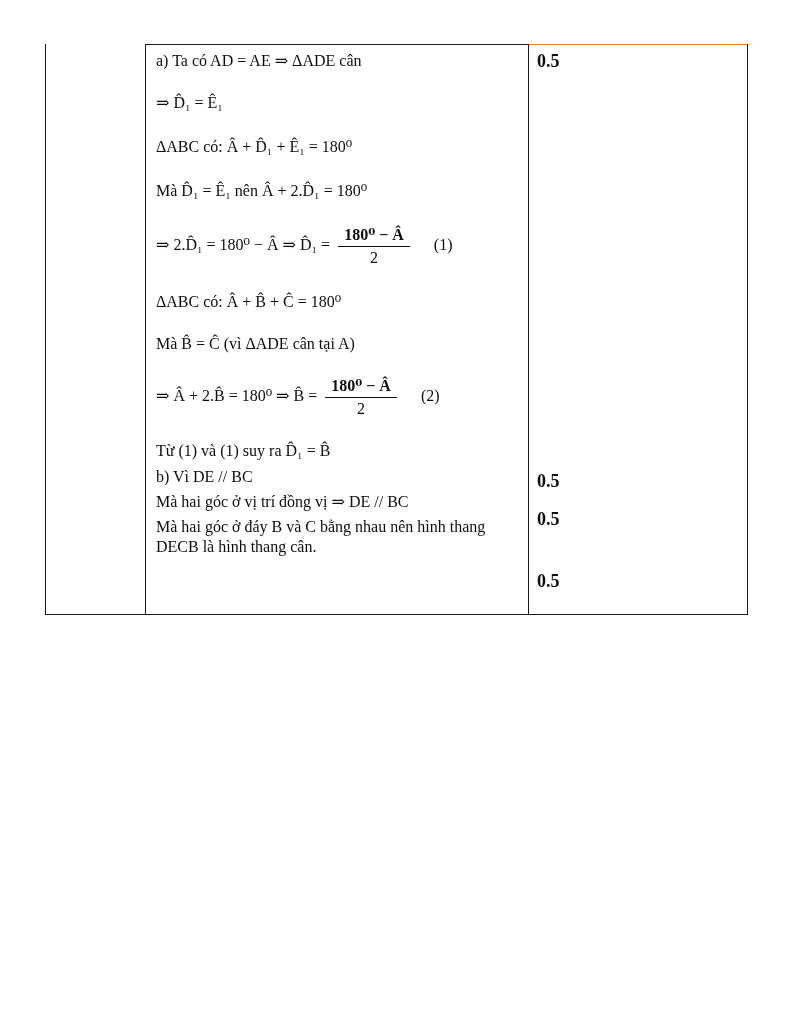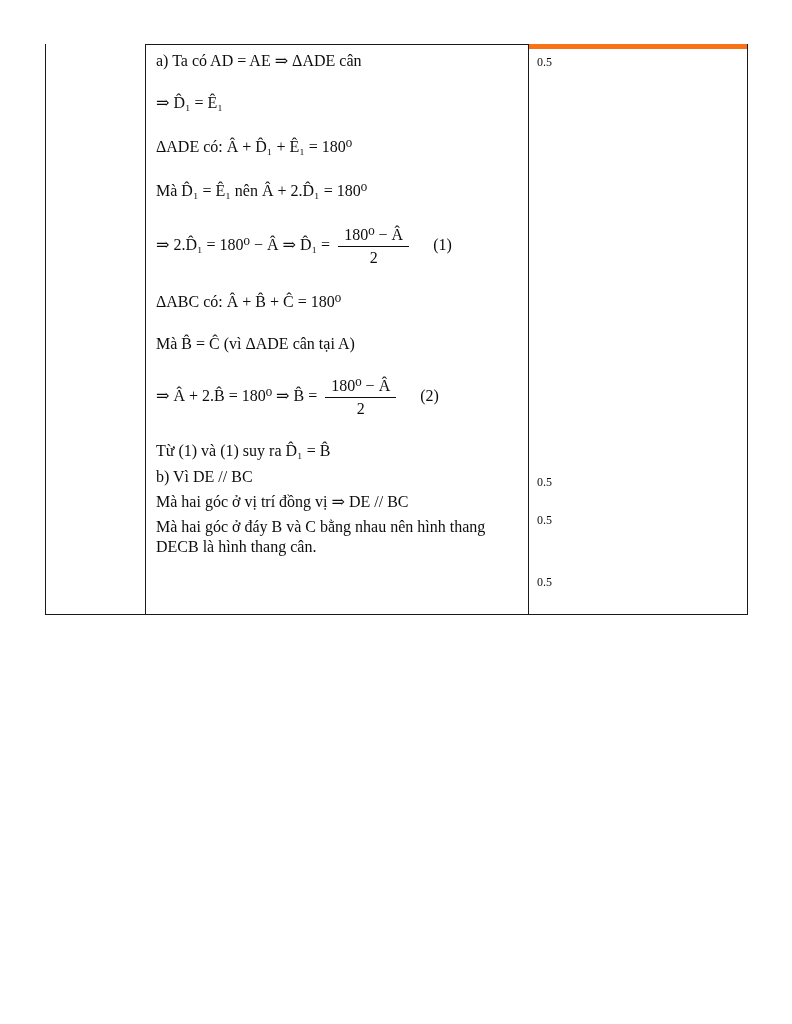--- a/index.html
+++ b/index.html
@@ -38,24 +38,25 @@
     width: 383px;
     border-right: 1px solid #1a1a1a;
     border-top: 1px solid #1a1a1a;
     box-sizing: border-box;
     padding: 6px 10px 6px 10px;
     font-size: 16px;
     line-height: 20px;
   }
   .col-score {
     flex: 1;
-    border-top: 5px solid #f97316;
+    border-top: 1px solid #f97316;
     box-sizing: border-box;
     position: relative;
-    font-size: 12px;
+    font-size: 18px;
+    font-weight: bold;
   }
   .line {
     margin: 0;
   }
   .mb-lg { margin-bottom: 24px; }
   .mb-md { margin-bottom: 22px; }
   .mb-sm { margin-bottom: 6px; }
   .mb-xs { margin-bottom: 5px; }
   .mathline {
     white-space: nowrap;
@@ -64,20 +65,21 @@
     display: inline-block;
     vertical-align: middle;
     text-align: center;
     margin: 0 4px;
   }
   .frac .num {
     display: block;
     border-bottom: 1px solid #0d0d0d;
     padding: 0 6px 1px 6px;
     line-height: 20px;
+    font-weight: bold;
   }
   .frac .den {
     display: block;
     padding-top: 1px;
     line-height: 20px;
   }
   .eq-tag {
     margin-left: 16px;
   }
   .score {
@@ -93,21 +95,21 @@
 <body>
 
 <div class="page">
   <div class="table">
 
     <div class="col-empty"></div>
 
     <div class="col-solution">
       <p class="line mb-md">a) Ta có AD = AE ⇒ ΔADE cân</p>
       <p class="line mb-lg">⇒ D̂₁ = Ê₁</p>
-      <p class="line mb-lg">ΔADE có:  Â + D̂₁ + Ê₁ = 180⁰</p>
+      <p class="line mb-lg">ΔABC có:  Â + D̂₁ + Ê₁ = 180⁰</p>
       <p class="line mb-lg">Mà D̂₁ = Ê₁  nên  Â + 2.D̂₁ = 180⁰</p>
 
       <p class="line mathline mb-lg">
         <span>⇒ 2.D̂₁ = 180⁰ − Â  ⇒  D̂₁ =</span>
         <span class="frac">
           <span class="num">180⁰ − Â</span>
           <span class="den">2</span>
         </span>
         <span class="eq-tag">(1)</span>
       </p>

